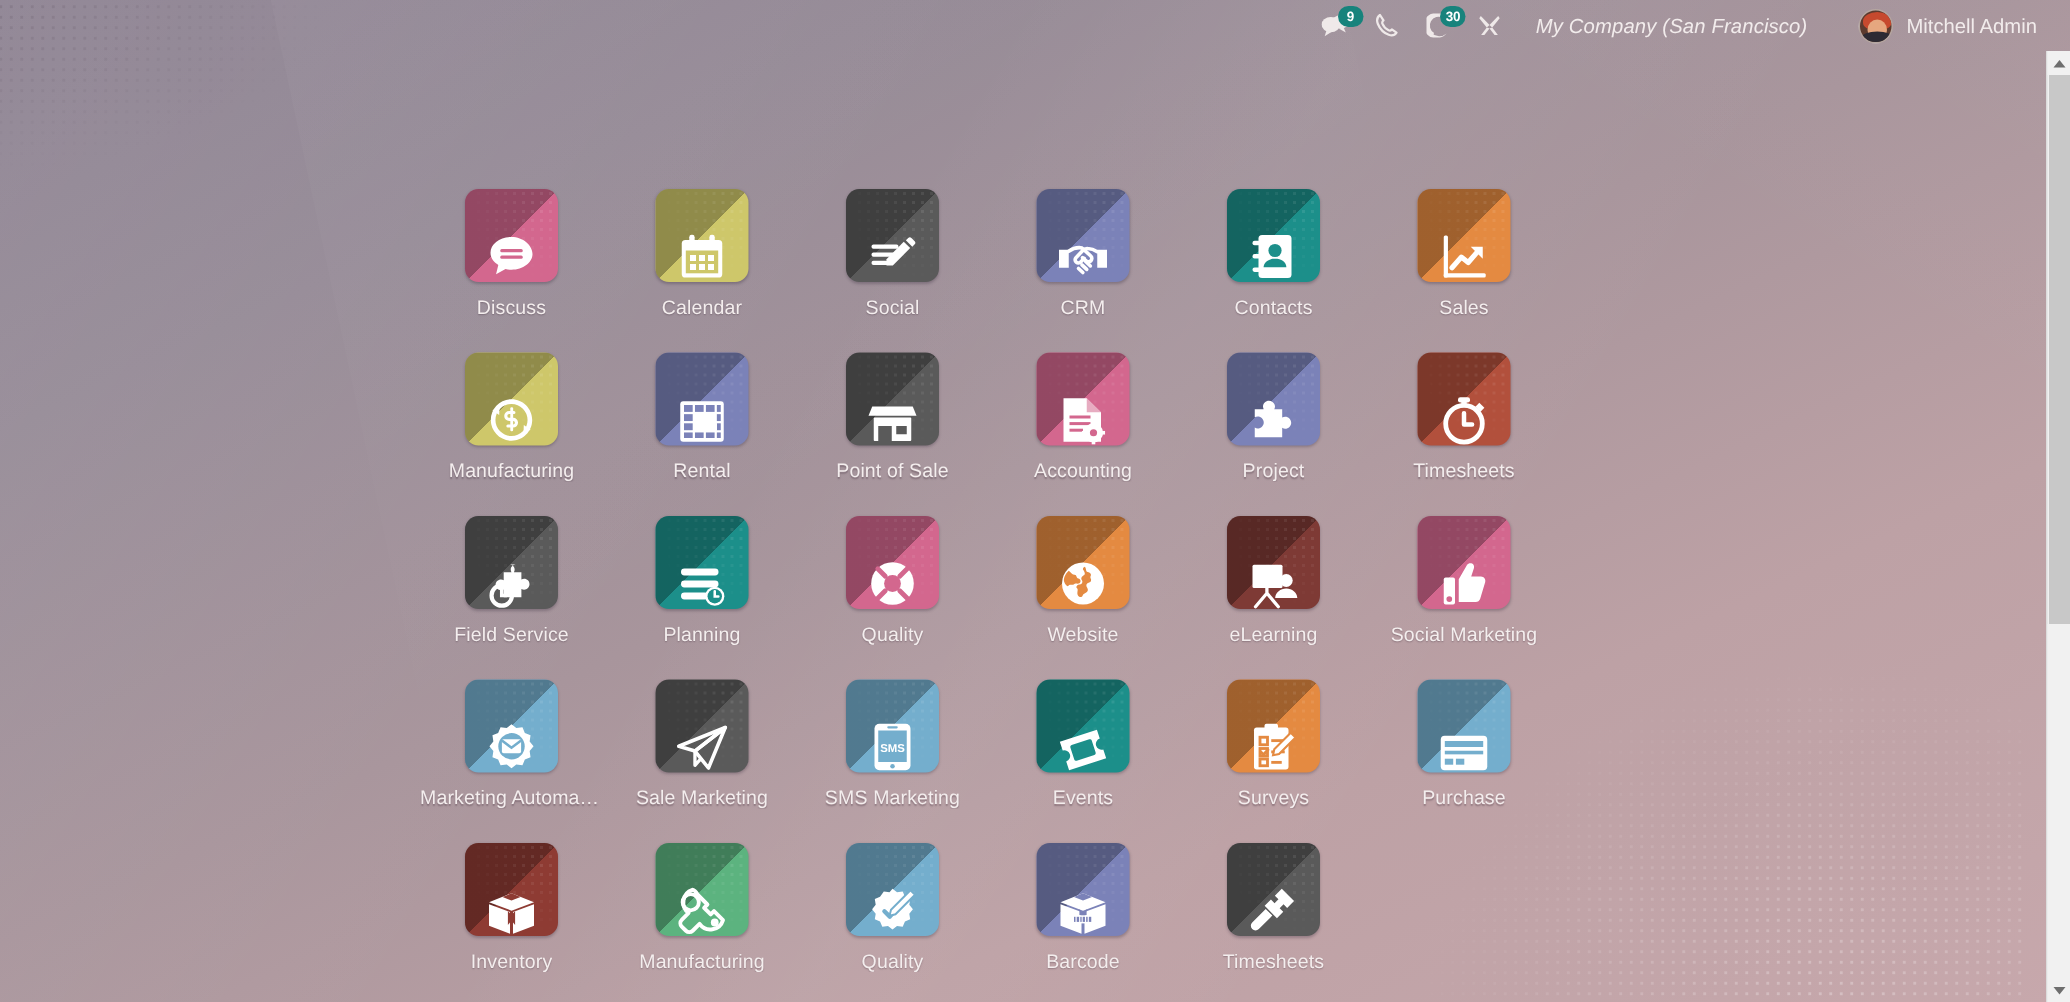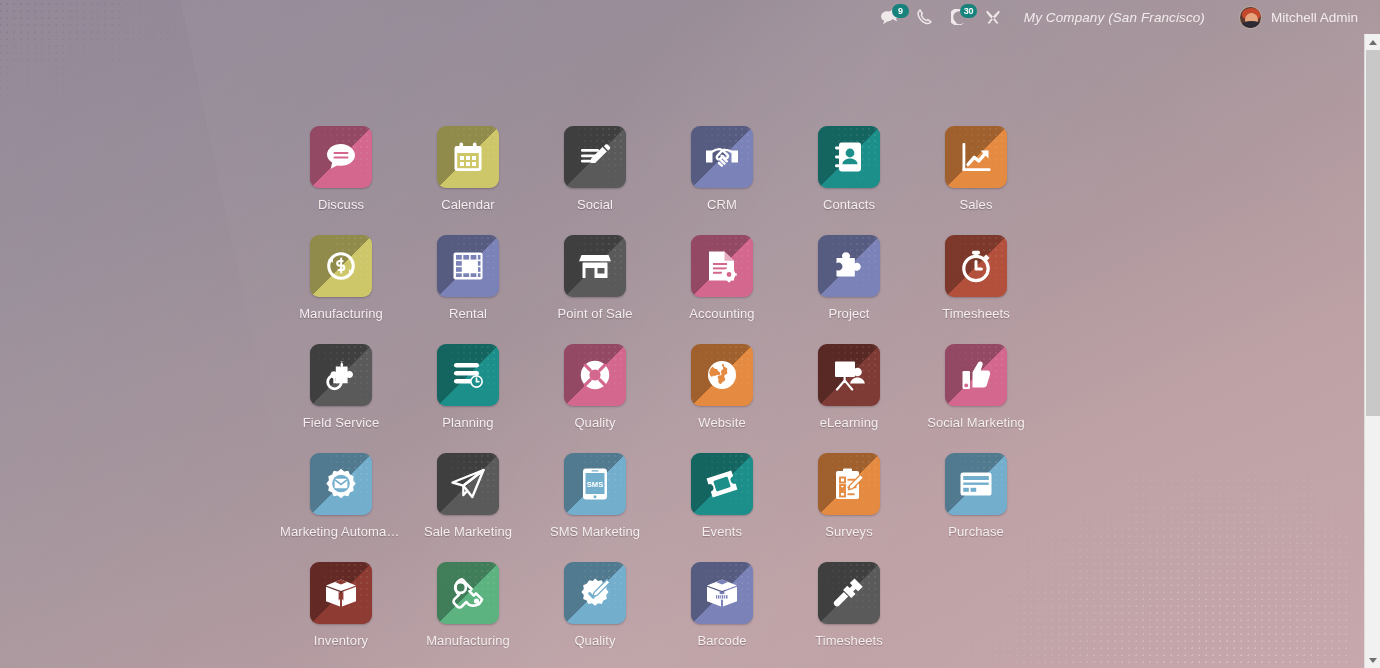--- a/index.html
+++ b/index.html
@@ -137,21 +137,21 @@
     cursor: pointer;
     text-decoration: none;
   }
   .app-icon {
     width: 62px;
     height: 62px;
     border-radius: 9px;
     position: relative;
     overflow: hidden;
     display: flex;
-    align-items: center;
+    align-items: flex-end;
     justify-content: center;
     box-shadow: 0 1px 2px rgba(40,30,45,.28);
   }
   
   .app-icon::before {
     content: "";
     position: absolute;
     inset: 0;
     background: linear-gradient(135deg, rgba(0,0,0,0.30) 0%, rgba(0,0,0,0.30) 50%, rgba(0,0,0,0) 50.1%, rgba(0,0,0,0) 100%);
   }

